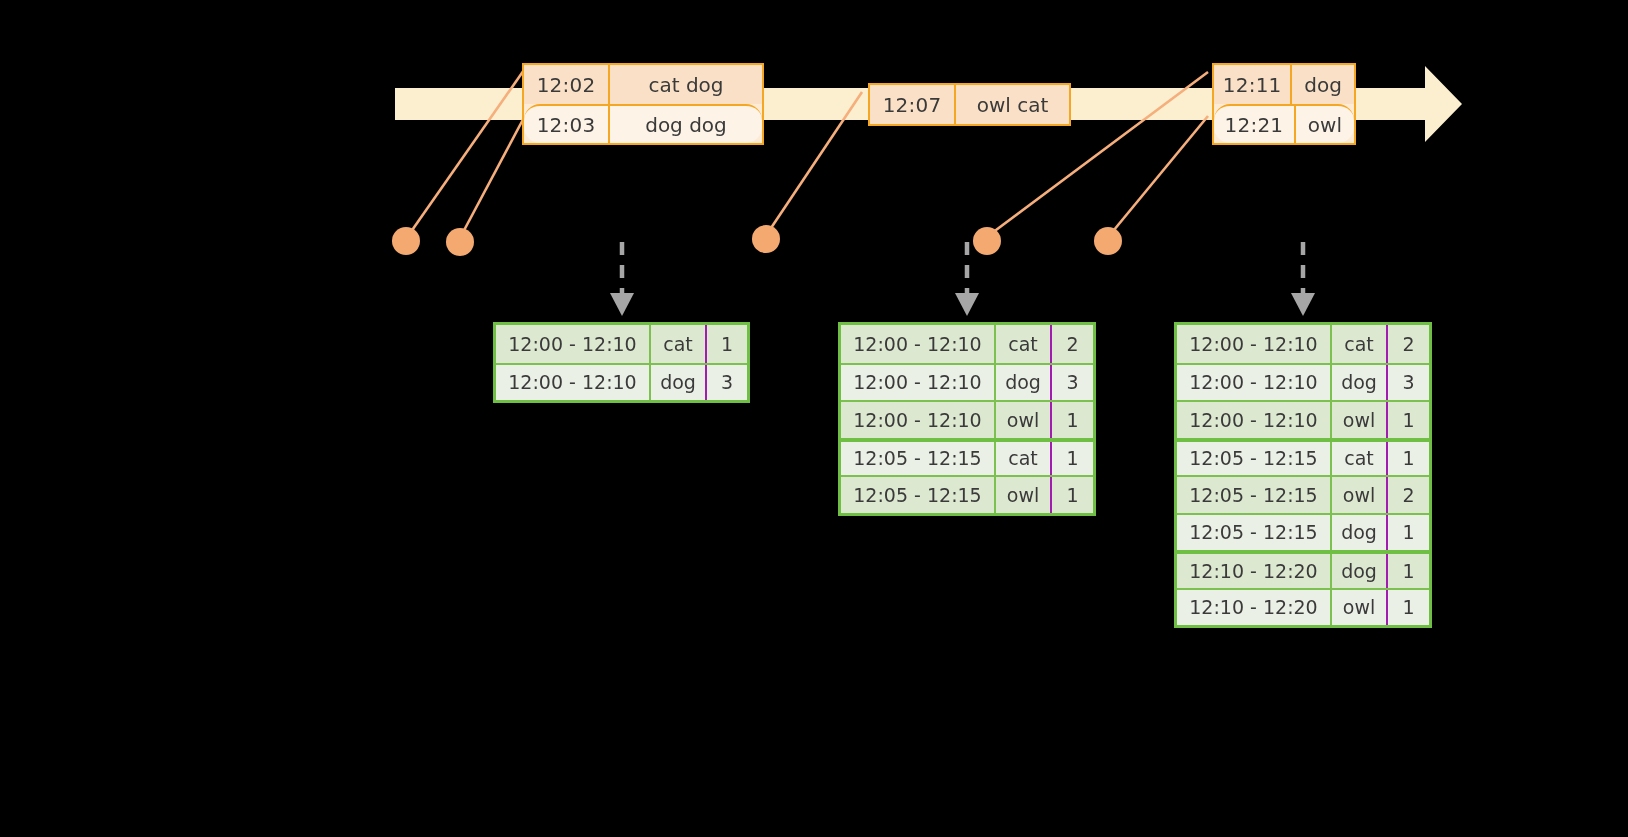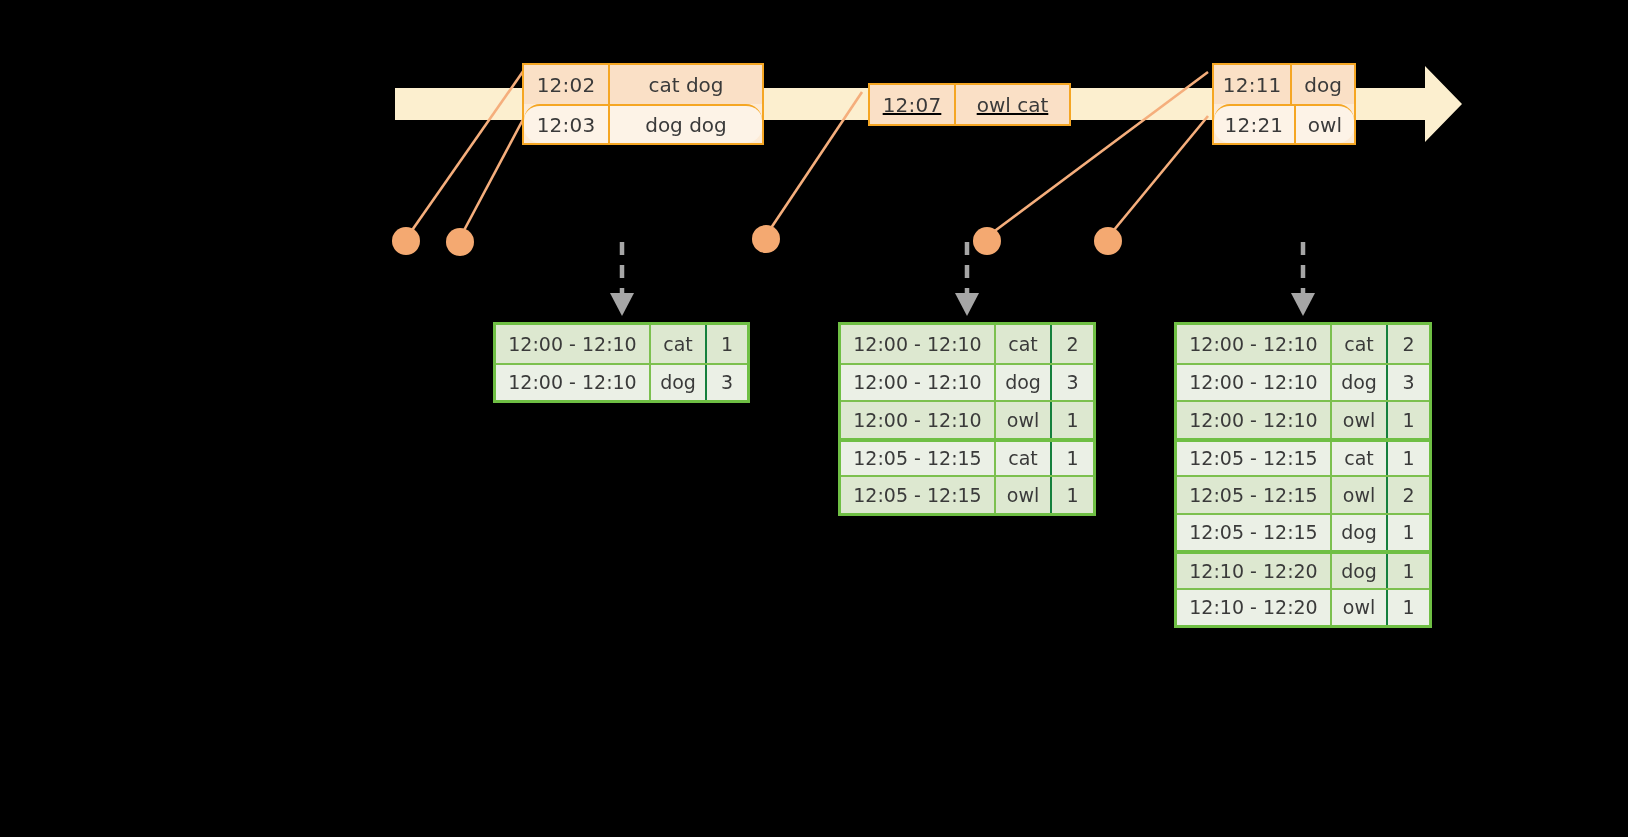--- a/index.html
+++ b/index.html
@@ -86,21 +86,21 @@
   .res-cell {
     display: flex;
     align-items: center;
     justify-content: center;
     font-size: 19px;
     color: #3a3a3a;
     box-sizing: border-box;
     white-space: nowrap;
   }
   .res-cell.c-window { border-right: 2px solid #7CC04F; }
-  .res-cell.c-word   { border-right: 2px solid #15803d; }
+  .res-cell.c-word   { border-right: 2px solid #a21caf; }
 </style>
 </head>
 <body>
 
 <div id="stage">
 
   <svg class="layer" viewBox="0 0 1628 837">
 
     <g>
       <path d="M 395 88 L 1425 88 L 1425 66 L 1462 104 L 1425 142 L 1425 120 L 395 120 Z" fill="#FCEFCF" stroke="none"></path>
@@ -137,21 +137,21 @@
   <div class="event-group" id="eg1" style="left:522px; top:63px; width:242px;">
       <div class="event-row odd">
         <div class="event-time">12:02</div>
         <div class="event-words">cat dog</div>
       </div>
       <div class="event-row even">
         <div class="event-time">12:03</div>
         <div class="event-words">dog dog</div>
       </div>
     </div>
-  <div class="event-group" id="eg2" style="left:868px; top:83px; width:203px;text-decoration:underline;">
+  <div class="event-group" id="eg2" style="left:868px; top:83px; width:203px;">
       <div class="event-row odd">
         <div class="event-time">12:07</div>
         <div class="event-words">owl cat</div>
       </div>
     </div>
   <div class="event-group" id="eg3" style="left:1212px; top:63px; width:144px;">
       <div class="event-row odd">
         <div class="event-time">12:11</div>
         <div class="event-words">dog</div>
       </div>

